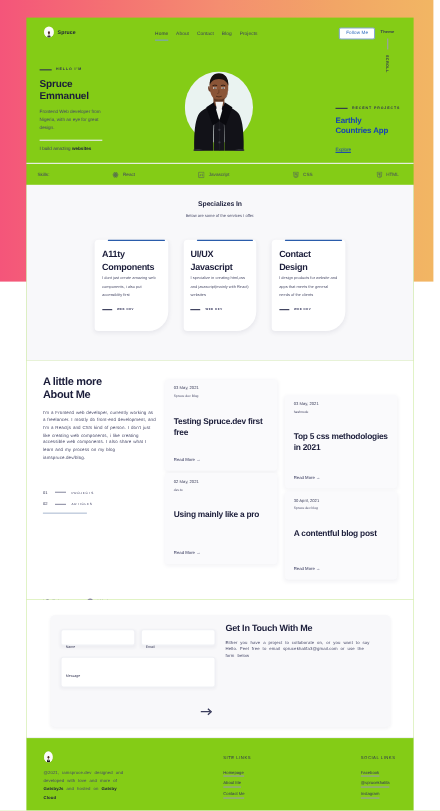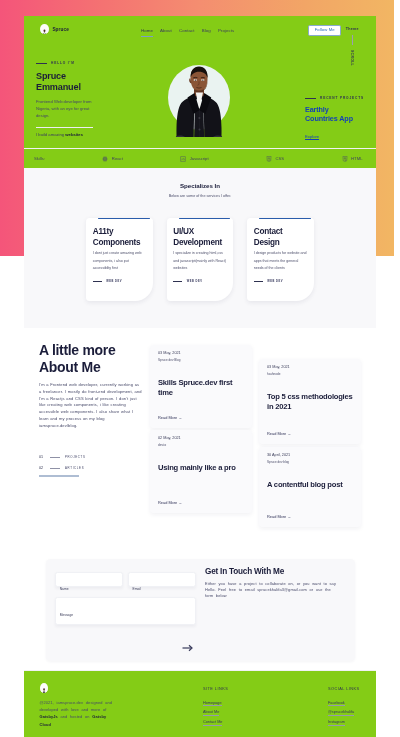--- a/index.html
+++ b/index.html
@@ -90,21 +90,21 @@
   .card-t { font-size:8.2px; font-weight:700; color:#1b1d3a; line-height:1.3; letter-spacing:-0.25px;
             width:48px;}
   .card-d { font-size:3.6px; color:#4d4f6b; line-height:2.1; margin-top:2px; width:54px;}
   .card-f { display:flex; align-items:center; gap:4.5px; position:absolute; left:6.5px; bottom:18px; }
   .card-f .dash { width:9px; height:0.55px; background:#2e3150; display:block; }
   .card-f .txt { font-size:2.6px; letter-spacing:0.5px; color:#33355a; font-weight:700; }
 
   
   .about { position:relative; padding-top:14px; height:217px; background:#fff; }
   .about-left { position:absolute; left:15px; top:14px; width:110px; }
-  .about-h { font-size:14px; font-weight:700; color:#1b1d3a; line-height:1.22; letter-spacing:-0.3px;
+  .about-h { font-size:10px; font-weight:700; color:#1b1d3a; line-height:1.22; letter-spacing:-0.3px;
              width:80px;}
   .about-p { font-size:4.05px; color:#454767; line-height:1.67; margin-top:6px; width:104px;
              word-spacing:0.4px; letter-spacing:0.12px; }
   .about-nav { margin-top:26px; }
   .anav { display:flex; align-items:center; gap:5px; margin-bottom:6.5px; }
   .anav .n { font-size:3.7px; color:#2e3150; font-weight:400; width:6px;}
   .anav .dash { width:10px; height:0.5px; background:#8f91a6; display:block; }
   .anav .txt { font-size:2.8px; letter-spacing:0.7px; color:#35375c; }
   .anav-underline { width:40px; height:1.2px; background:#aebdd3; margin-top:-1px; margin-left:0px;}
   .socials { position:absolute; left:15px; top:209px; display:flex; gap:12px; }
@@ -315,21 +315,21 @@
       <div class="cards">
           <div class="card">
             <div class="card-t">A11ty Components</div>
             <div class="card-d">I dont just create amazing web components, i also put accessiblity first</div>
             <div class="card-f">
               <span class="dash"></span>
               <span class="txt">WEB DEV</span>
             </div>
           </div>
           <div class="card">
-            <div class="card-t">UI/UX Development</div>
+            <div class="card-t">UI/UX Javascript</div>
             <div class="card-d">I specialize in creating html,css and javascript(mainly with React) websites</div>
             <div class="card-f">
               <span class="dash"></span>
               <span class="txt">WEB DEV</span>
             </div>
           </div>
           <div class="card">
             <div class="card-t">Contact Design</div>
             <div class="card-d">I design products for website and apps that meets the general needs of the clients</div>
             <div class="card-f">
@@ -379,21 +379,21 @@
                 <path d="M18 13v6a2 2 0 0 1-2 2H5a2 2 0 0 1-2-2V8a2 2 0 0 1 2-2h6"></path>
                 <path d="M15 3h6v6"></path>
                 <path d="M10 14 21 3"></path>
               </svg></span>
           </a>
         </div>
       <div class="blogcol">
           <div class="blogcard" style="position: absolute; left: 126px; top: 3px; width: 102px; height: 83px;">
             <div class="bc-date">03 May, 2021</div>
             <div class="bc-src">Spruce dev Blog</div>
-            <div class="bc-title">Skills Spruce.dev first time</div>
+            <div class="bc-title">Testing Spruce.dev first free</div>
             <div class="bc-more">Read More  →</div>
           </div>
           <div class="blogcard" style="position: absolute; left: 126px; top: 88px; width: 102px; height: 83px;">
             <div class="bc-date">02 May, 2021</div>
             <div class="bc-src">dev.to</div>
             <div class="bc-title">Using mainly like a pro</div>
             <div class="bc-more">Read More  →</div>
           </div>
           <div class="blogcard" style="position: absolute; left: 235px; top: 17px; width: 102px; height: 85px;">
             <div class="bc-date">03 May, 2021</div>

